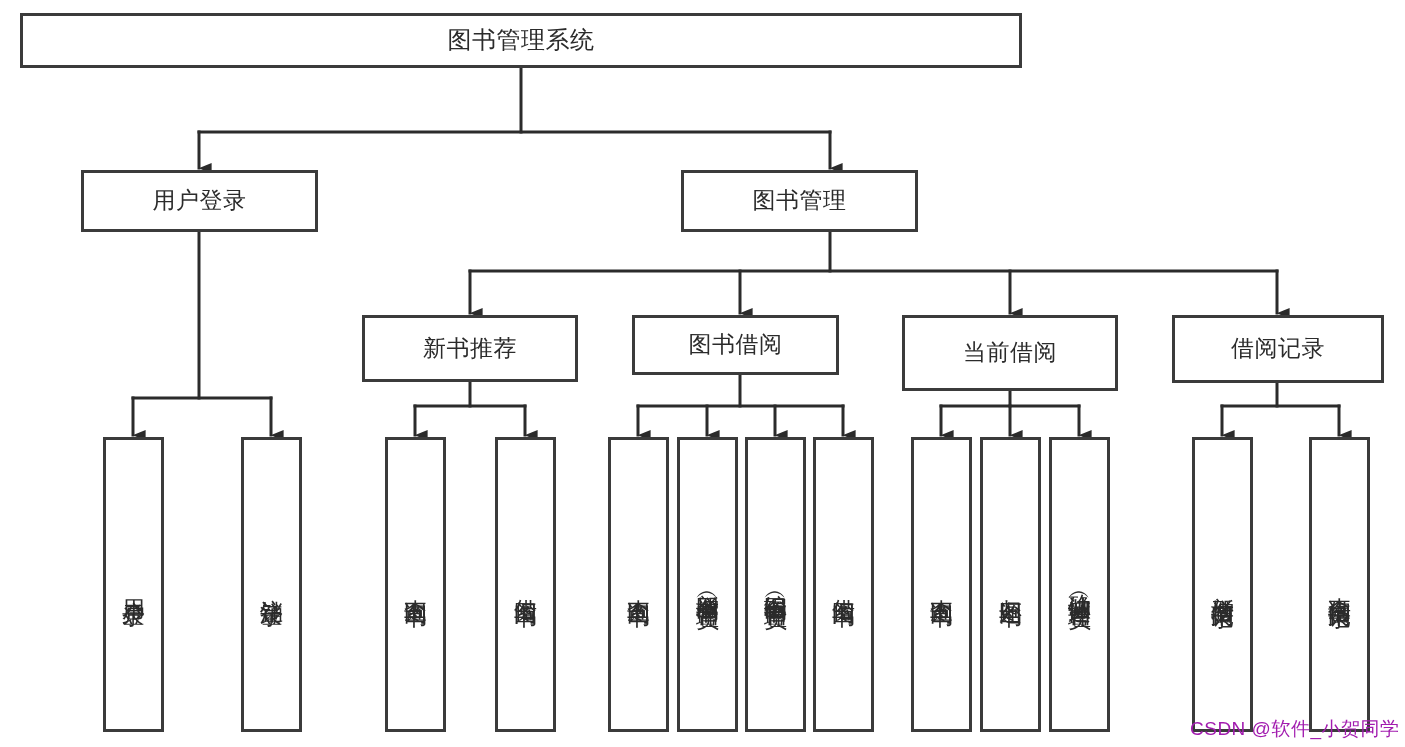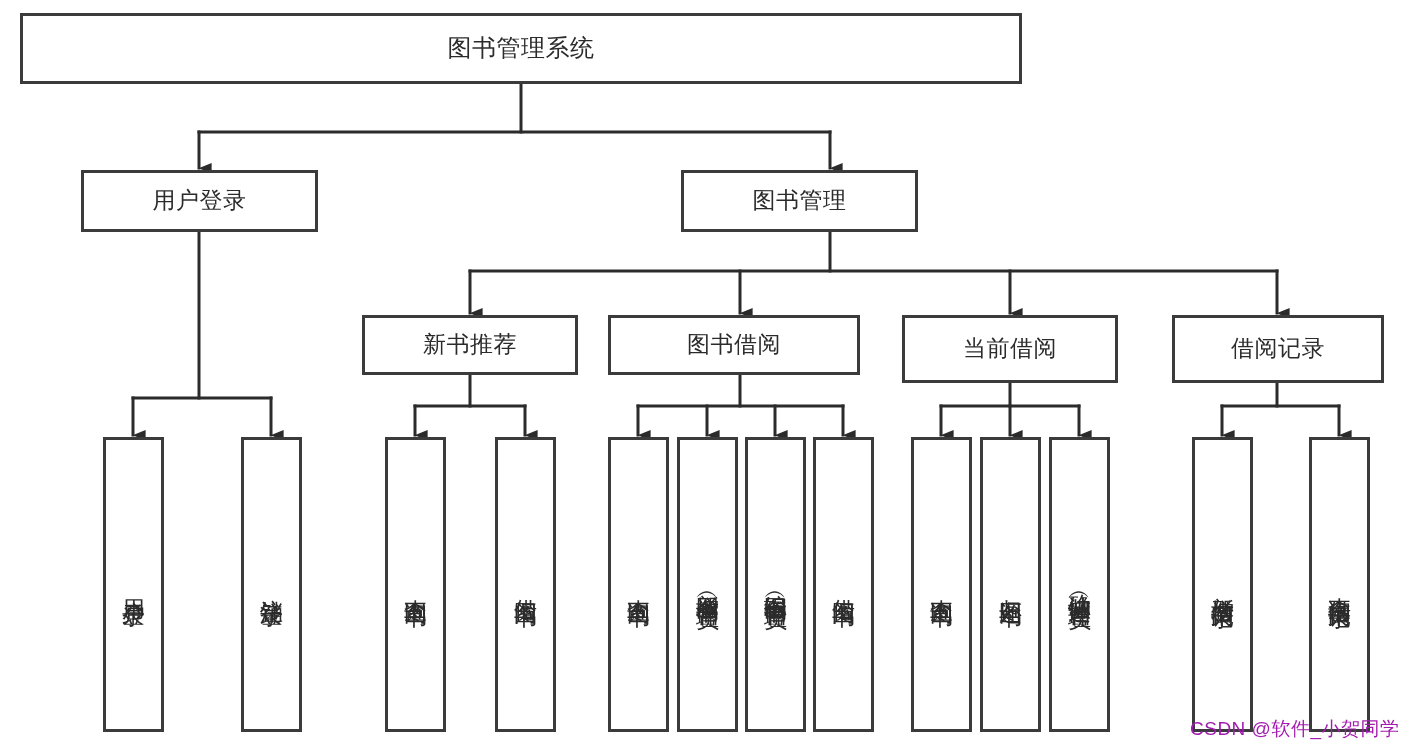--- a/index.html
+++ b/index.html
@@ -121,38 +121,38 @@
       <path d="M1010,406 L1010,435" marker-end="url(#arrow)"></path>
       <path d="M1079,406 L1079,435" marker-end="url(#arrow)"></path>
 
       <path d="M1277,375 L1277,406"></path>
       <path d="M1222,406 L1339,406"></path>
       <path d="M1222,406 L1222,435" marker-end="url(#arrow)"></path>
       <path d="M1339,406 L1339,435" marker-end="url(#arrow)"></path>
     </g>
   </svg>
 
-  <div class="node horiz" id="root-node" style="left:20px; top:13px; width:1002px; height:71px;">
+  <div class="node horiz" id="root-node" style="left:20px; top:13px; width:1002px; height:55px;">
     <span class="label">图书管理系统</span>
   </div>
 
   <div class="node horiz" style="left:81px; top:170px; width:237px; height:62px;">
     <span class="label">用户登录</span>
   </div>
   <div class="node horiz" style="left:681px; top:170px; width:237px; height:62px;">
     <span class="label">图书管理</span>
   </div>
 
-  <div class="node horiz" style="left:362px; top:315px; width:216px; height:60px;">
+  <div class="node horiz" style="left:362px; top:315px; width:216px; height:67px;">
     <span class="label">新书推荐</span>
   </div>
-  <div class="node horiz" style="left:608px; top:315px; width:252px; height:60px;justify-content:center;">
+  <div class="node horiz" style="left:632px; top:315px; width:207px; height:60px;justify-content:center;">
     <span class="label">图书借阅</span>
   </div>
-  <div class="node horiz" style="left:902px; top:315px; width:216px; height:68px;">
+  <div class="node horiz" style="left:902px; top:315px; width:216px; height:76px;">
     <span class="label">当前借阅</span>
   </div>
   <div class="node horiz" style="left:1172px; top:315px; width:212px; height:68px;">
     <span class="label">借阅记录</span>
   </div>
 
   <div class="node vert" style="left:103px; top:437px; width:61px; height:295px;">
     <span class="label">用户登录</span>
   </div>
   <div class="node vert" style="left:241px; top:437px; width:61px; height:295px;">

